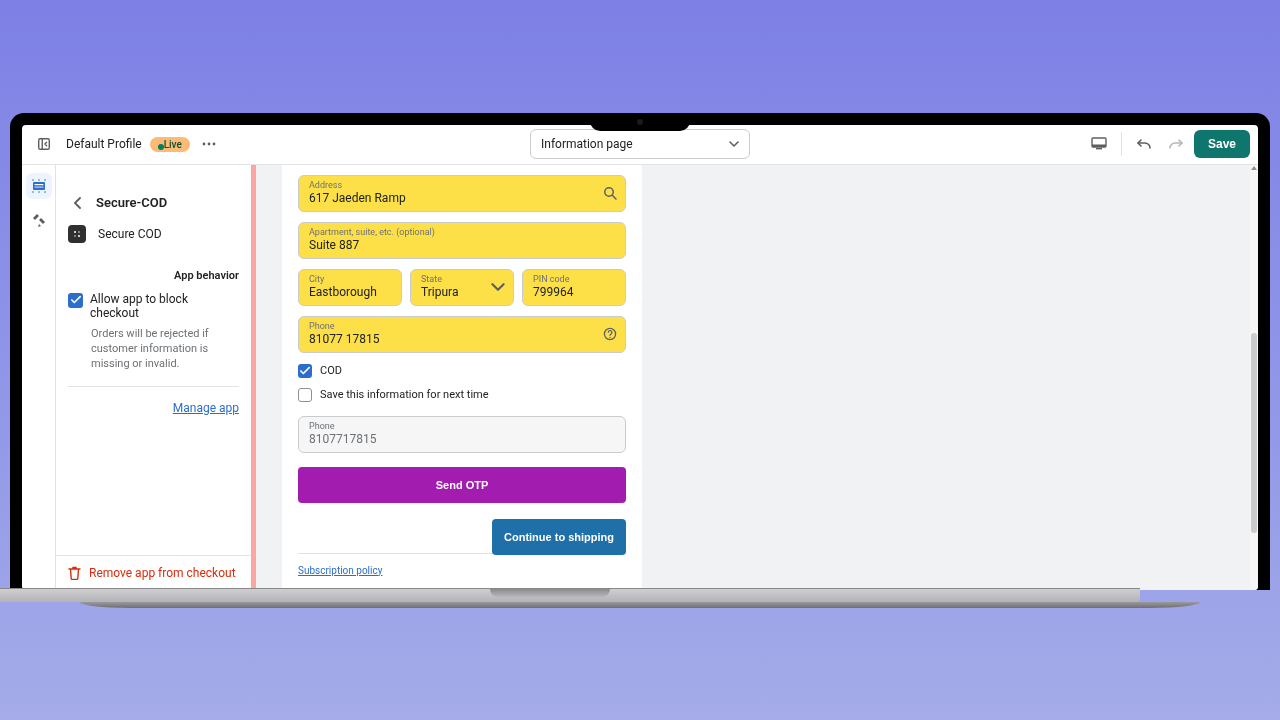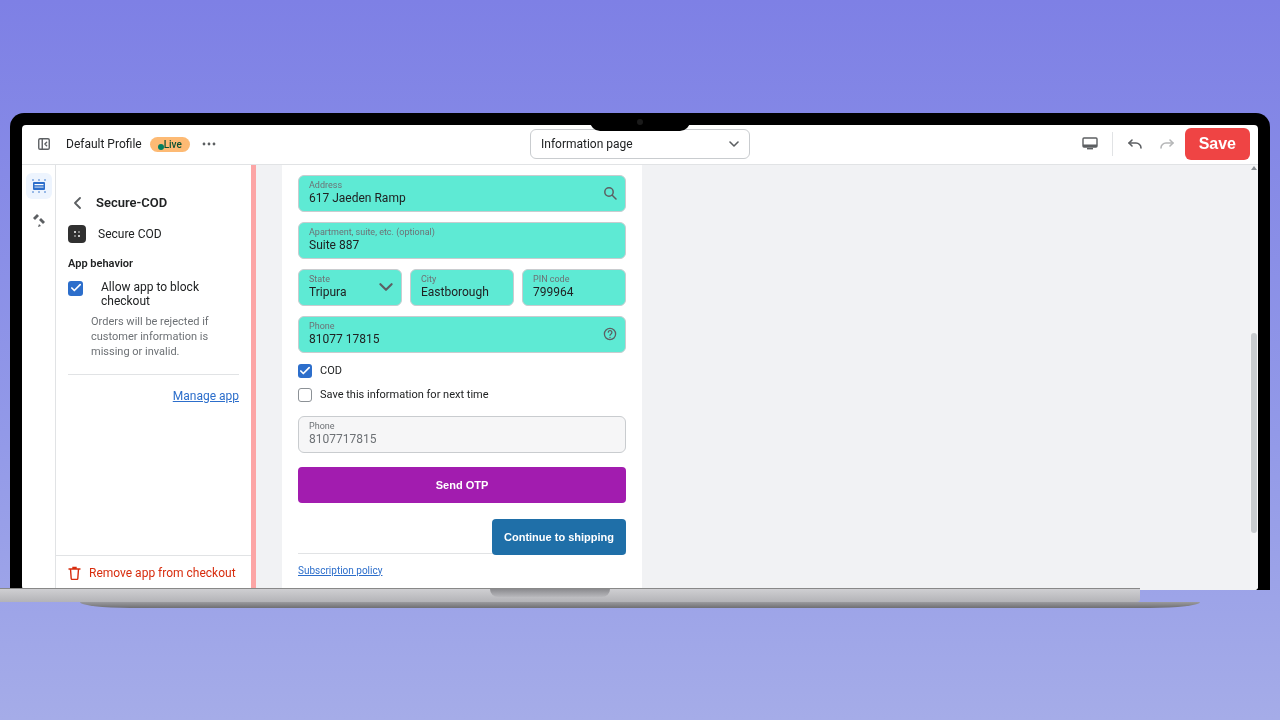--- a/index.html
+++ b/index.html
@@ -64,22 +64,22 @@
     position:absolute; left:50%; transform:translateX(-50%);
     width: 220px; height: 30px;
     border:1px solid #c9cccf; border-radius:6px;
     display:flex; align-items:center; justify-content:space-between;
     padding: 0 10px; font-size:12px; color:#202223;
     cursor:pointer;
   }
   .right-tools { margin-left:auto; display:flex; align-items:center; gap:4px; }
   .vsep { width:1px; height:24px; background:#e1e3e5; margin: 0 4px; }
   .savebtn {
-    background:#ef4444; color:#fff; border:none;
-    padding: 7px 14px; border-radius:6px; font-size:16px; font-weight:600;
+    background:#0f766e; color:#fff; border:none;
+    padding: 7px 14px; border-radius:6px; font-size:12px; font-weight:600;
     cursor:pointer;
   }
   
   .body {
     flex:1; display:flex; overflow:hidden;
   }
   .rail {
     width: 34px; border-right:1px solid #e1e3e5;
     display:flex; flex-direction:column; align-items:center; padding-top:8px; gap:8px;
   }
@@ -98,22 +98,22 @@
   .sbhead { display:flex; align-items:center; gap:8px; padding: 4px 0 10px; }
   .sbtitle { font-size:13px; font-weight:600; }
   .appblk {
     display:flex; align-items:center; gap:12px; padding: 2px 0 10px;
     font-size:12px; color:#202223;
   }
   .appicon {
     width:18px; height:18px; background:#303030; border-radius:4px;
     display:flex; align-items:center; justify-content:center;
   }
-  .sectitle { font-size:11px; font-weight:600; margin-top:4px; }
-  .cbrow { display:flex; gap:18px; margin-top:10px; align-items:flex-start; }
+  .sectitle { font-size:11px; font-weight:600; margin-top:16px;text-align:right; }
+  .cbrow { display:flex; gap:7px; margin-top:10px; align-items:flex-start; }
   .cbx {
     width:15px; height:15px; border-radius:3px; background:#2c6ecb;
     display:flex; align-items:center; justify-content:center; flex-shrink:0;
     margin-top:1px;
   }
   .cbx svg { width:10px; height:10px; }
   .cbtxt { font-size:12px; }
   .cbdesc { font-size:11px; color:#6d7175; margin: 6px 0 0 23px; line-height:1.4; }
   .hr { height:1px; background:#e1e3e5; margin: 14px 0; }
   .link { color:#2c6ecb; text-decoration:underline; font-size:12px; cursor:pointer;text-align:right; }
@@ -135,21 +135,21 @@
     width:8px; background:#f6f6f7; margin-left:auto;
     display:flex; flex-direction:column; align-items:center;
   }
   .scrollbar .arrow { width:8px; height:8px; display:flex; align-items:center; justify-content:center; }
   .thumb {
     width:6px; background:#c9cccf; border-radius:3px;
     height: 200px; margin-top: 160px;
   }
   .field {
     border:1px solid #c9cccf; border-radius:6px; padding: 4px 10px 6px;
-    margin-bottom:10px; position:relative; background:#5eead4;
+    margin-bottom:10px; position:relative; background:#fde047;
   }
   .field.disabled { background:#f6f6f7; }
   .flabel { font-size:9px; color:#6d7175; }
   .fvalue { font-size:12px; color:#202223; margin-top:1px; }
   .ficon { position:absolute; right:8px; top:50%; transform:translateY(-50%); width:14px; height:14px; }
   .row3 { display:flex; gap:8px; }
   .row3 .field { flex:1 1 0; margin-bottom:10px; }
   .checkline { display:flex; align-items:center; gap:8px; margin: 4px 0 14px; font-size:11px; color:#202223; }
   .ocb { width:14px; height:14px; border:1px solid #8c9196; border-radius:3px; flex-shrink:0; }
   .bluebtn {
@@ -330,29 +330,29 @@
                 </svg>
             </div>
 
             <div class="field">
               <div class="flabel">Apartment, suite, etc. (optional)</div>
               <div class="fvalue">Suite 887</div>
             </div>
 
             <div class="row3">
               <div class="field">
+                <div class="flabel">City</div>
+                <div class="fvalue">Eastborough</div>
+              </div>
+              <div class="field">
                 <div class="flabel">State</div>
                 <div class="fvalue">Tripura</div>
                 <svg class="ficon" viewBox="0 0 10 6" fill="none" stroke="#5c5f62" stroke-width="1.5" stroke-linecap="round" stroke-linejoin="round">
                     <path d="M1 1l4 4 4-4"></path>
                   </svg>
-              </div>
-              <div class="field">
-                <div class="flabel">City</div>
-                <div class="fvalue">Eastborough</div>
               </div>
               <div class="field">
                 <div class="flabel">PIN code</div>
                 <div class="fvalue">799964</div>
               </div>
             </div>
 
             <div class="field">
               <div class="flabel">Phone</div>
               <div class="fvalue">81077 17815</div>

